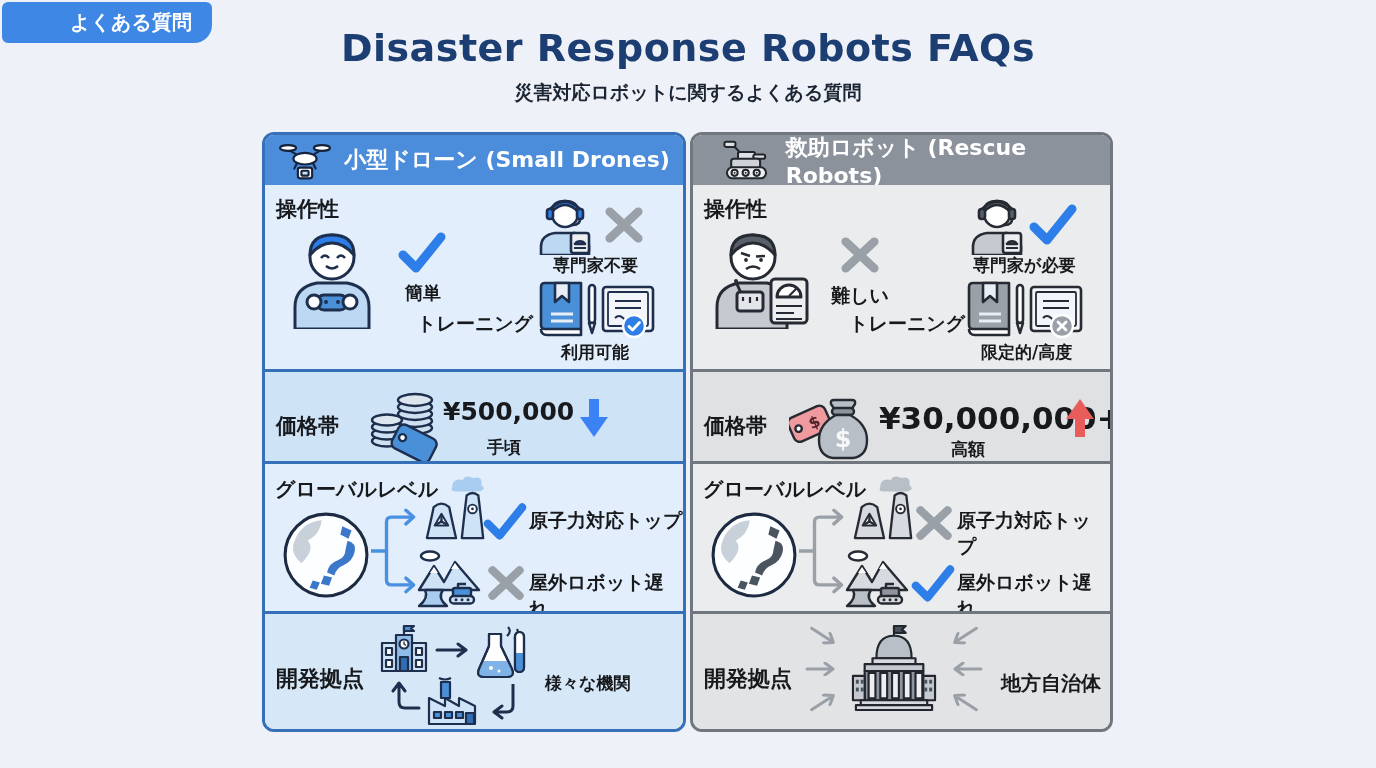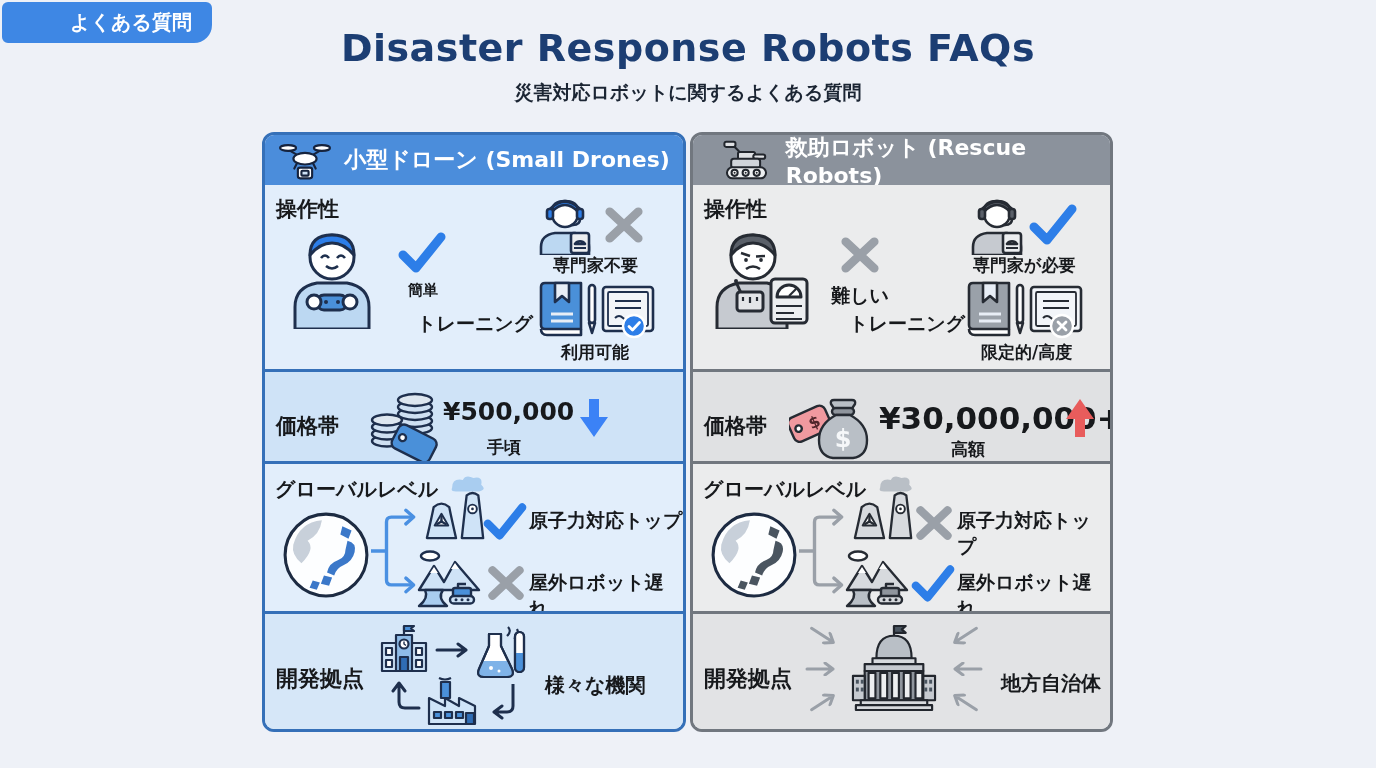--- a/index.html
+++ b/index.html
@@ -316,21 +316,21 @@
     </header>
 
     <div class="row r1" style="border-top:none">
       <span class="abs rowlabel" style="left:11px;top:10px">操作性</span>
       <svg class="abs" style="left:22px;top:44px" width="90" height="100" viewBox="0 0 90 100">
           <use href="#sym-pilot"></use>
         </svg>
       <svg class="abs" style="left:133px;top:46px" width="48" height="42" viewBox="0 0 48 42">
           <use href="#sym-check"></use>
         </svg>
-      <span class="abs sub" style="left:132px;top:96px;width:52px;text-align:center;font-size:15px">簡単</span>
+      <span class="abs sub" style="left:132px;top:96px;width:52px;text-align:center;font-size:18px">簡単</span>
       <span class="abs sub" style="left:152px;top:126px;font-size:19px">トレーニング</span>
       <svg class="abs" style="left:272px;top:10px" width="56" height="60" viewBox="0 0 56 60">
           <use href="#sym-operator"></use>
         </svg>
       <svg class="abs" style="left:336px;top:20px" width="46" height="40" viewBox="0 0 44 42">
           <use href="#sym-cross"></use>
         </svg>
       <span class="abs sub" style="left:288px;top:69px;font-size:17px">専門家不要</span>
       <svg class="abs" style="left:272px;top:94px" width="118" height="60" viewBox="0 0 118 60">
           <use href="#sym-materials"></use>
@@ -390,21 +390,21 @@
         </svg>
       <svg class="abs" style="left:224px;top:70px" width="30" height="36" viewBox="0 0 30 36">
           <use href="#sym-elbow-down-left"></use>
         </svg>
       <svg class="abs" style="left:160px;top:62px" width="54" height="50" viewBox="0 0 54 50">
           <use href="#sym-factory"></use>
         </svg>
       <svg class="abs" style="left:126px;top:62px" width="30" height="36" viewBox="0 0 30 36">
           <use href="#sym-elbow-up"></use>
         </svg>
-      <span class="abs sub" style="left:280px;top:58px;font-size:20px">様々な機関</span>
+      <span class="abs sub" style="left:280px;top:58px;font-size:17px">様々な機関</span>
     </div>
   </section>
 
   <section class="panel gray">
     <header class="phead">
       <svg width="56" height="43" viewBox="0 0 62 48">
           <use href="#sym-robot"></use>
         </svg>
       <span>救助ロボット (Rescue Robots)</span>
     </header>

